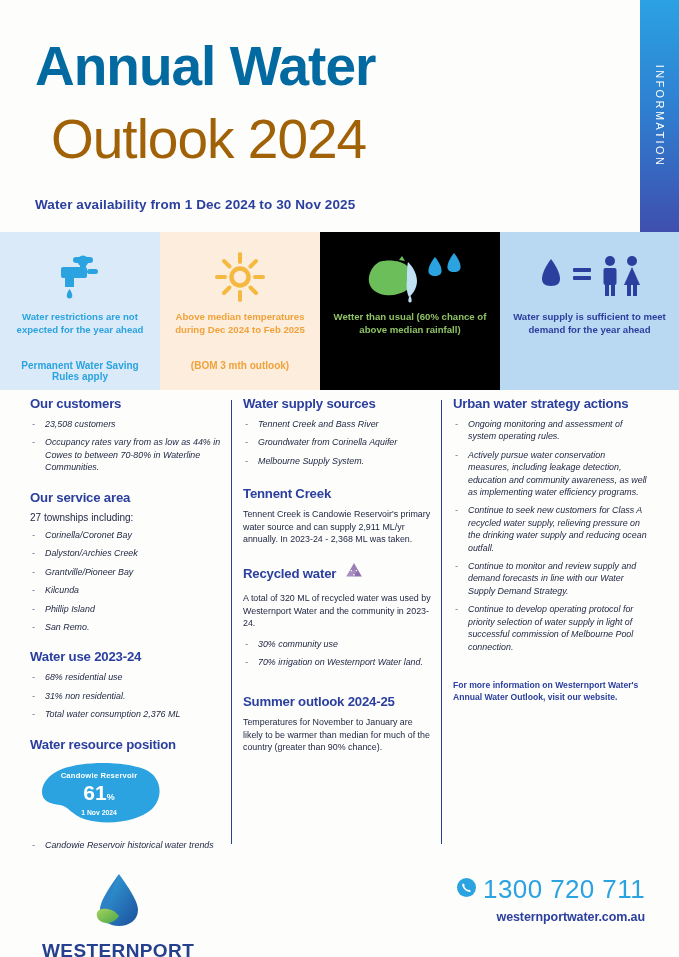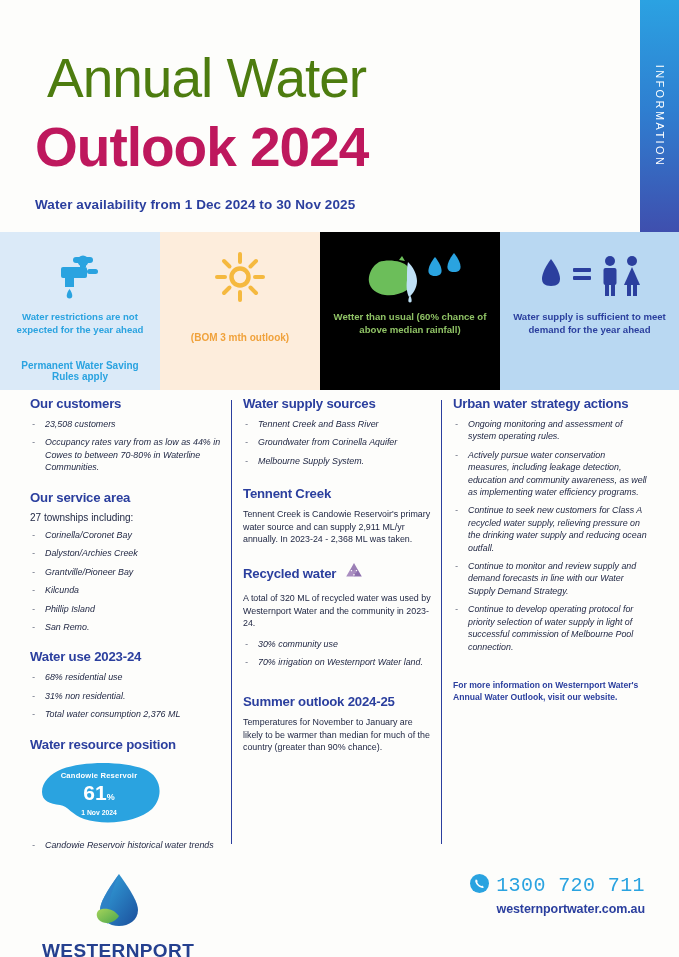--- a/index.html
+++ b/index.html
@@ -5,26 +5,26 @@
   html,body{margin:0;padding:0;background:#c9c9c9;}
   body{font-family:"Liberation Sans","DejaVu Sans",sans-serif;}
   .page{
     position:relative;width:679px;height:957px;overflow:hidden;
     background:#fdfdfb;
   }
   
   .header{position:absolute;left:0;top:0;width:679px;height:232px;background:#fdfdfb;}
   .title{position:absolute;left:35px;top:38px;width:570px;}
   .title .l1{
-    font-size:55px;line-height:56px;font-weight:normal;color:#4d7c0f;
-    letter-spacing:-1px;margin:12px;
+    font-size:55px;line-height:56px;font-weight:bold;color:#0369a1;
+    letter-spacing:-1px;margin:0;
   }
   .title .l2{
-    font-size:55px;line-height:58px;font-weight:bold;color:#be185d;
-    letter-spacing:-1px;margin:0;
+    font-size:55px;line-height:58px;font-weight:normal;color:#a16207;
+    letter-spacing:-1px;margin:16px;
   }
   .subtitle{
     position:absolute;left:35px;top:197px;font-size:13.5px;font-weight:bold;
     color:#2b3f9e;letter-spacing:.1px;
   }
   .side-tab{
     position:absolute;right:0;top:0;width:39px;height:232px;
     background:linear-gradient(180deg,#2ba2e2 0%,#2f7ed0 48%,#3f4fae 100%);
   }
   .side-tab span{
@@ -85,21 +85,21 @@
     font-size:8.6px;font-weight:bold;color:#2b3f9e;line-height:12.4px;
     margin-top:26px;
   }
   
   .footer{position:absolute;left:0;top:848px;width:679px;height:109px;background:#fdfdfb;}
   .logo{position:absolute;left:42px;top:23px;display:flex;align-items:center;gap:10px;flex-direction:column;}
   .logo-text .lt1{font-size:19px;font-weight:bold;color:#25408f;letter-spacing:.4px;line-height:20px;}
   .logo-text .lt2{font-size:16px;font-weight:bold;color:#8cc152;letter-spacing:3.1px;line-height:17px;}
   .contact{position:absolute;right:34px;top:26px;text-align:right;}
   .phone{display:flex;align-items:center;justify-content:flex-end;gap:7px;}
-  .phone .num{font-size:20px;color:#2aa3e0;letter-spacing:.4px;font-family:Liberation Mono, monospace;}
+  .phone .num{font-size:26px;color:#2aa3e0;letter-spacing:.4px;}
   .weburl{font-size:12.5px;font-weight:bold;color:#2b3f9e;margin-top:5px;letter-spacing:-.1px;}
 </style>
 </head>
 <body>
 
 <div class="page">
 
   <div class="header">
     <div class="title">
       <div class="l1">Annual Water</div>
@@ -138,20 +138,21 @@
             <line x1="26" y1="41" x2="26" y2="49"></line>
             <line x1="3" y1="26" x2="11" y2="26"></line>
             <line x1="41" y1="26" x2="49" y2="26"></line>
             <line x1="10" y1="10" x2="15.5" y2="15.5"></line>
             <line x1="36.5" y1="36.5" x2="42" y2="42"></line>
             <line x1="42" y1="10" x2="36.5" y2="15.5"></line>
             <line x1="15.5" y1="36.5" x2="10" y2="42"></line>
           </g>
         </svg>
       </div>
+      <div class="btext c-orange">Above median temperatures during Dec 2024 to Feb 2025</div>
       <div class="bsub c-orange">(BOM 3 mth outlook)</div>
     </div>
 
     <div class="bpanel bp3">
       <div class="bicon">
         <svg width="110" height="56" viewBox="0 0 110 56">
           <path d="M20 16 C 16 20, 13 27, 14 33 C 15 40, 22 45, 30 46 C 38 47, 46 45, 52 41 C 56 38, 58 33, 57 27 C 56 20, 52 15, 45 13 C 38 11, 30 11, 24 13 Z" fill="#6cbe5a"></path>
           <path d="M44 11 L 47 7 L 50 12 Z" fill="#6cbe5a"></path>
           <path d="M53 13 C 58 18, 62 25, 62 32 C 62 39, 58 45, 54 48 C 52 44, 51 38, 52 31 C 52 24, 52 17, 53 13 Z" fill="#bfe0f5"></path>
           <path d="M55 46 C 53 50, 52.6 53.5, 55 53.5 C 57.4 53.5, 57 50, 55 46 Z" fill="#bfe0f5"></path>

